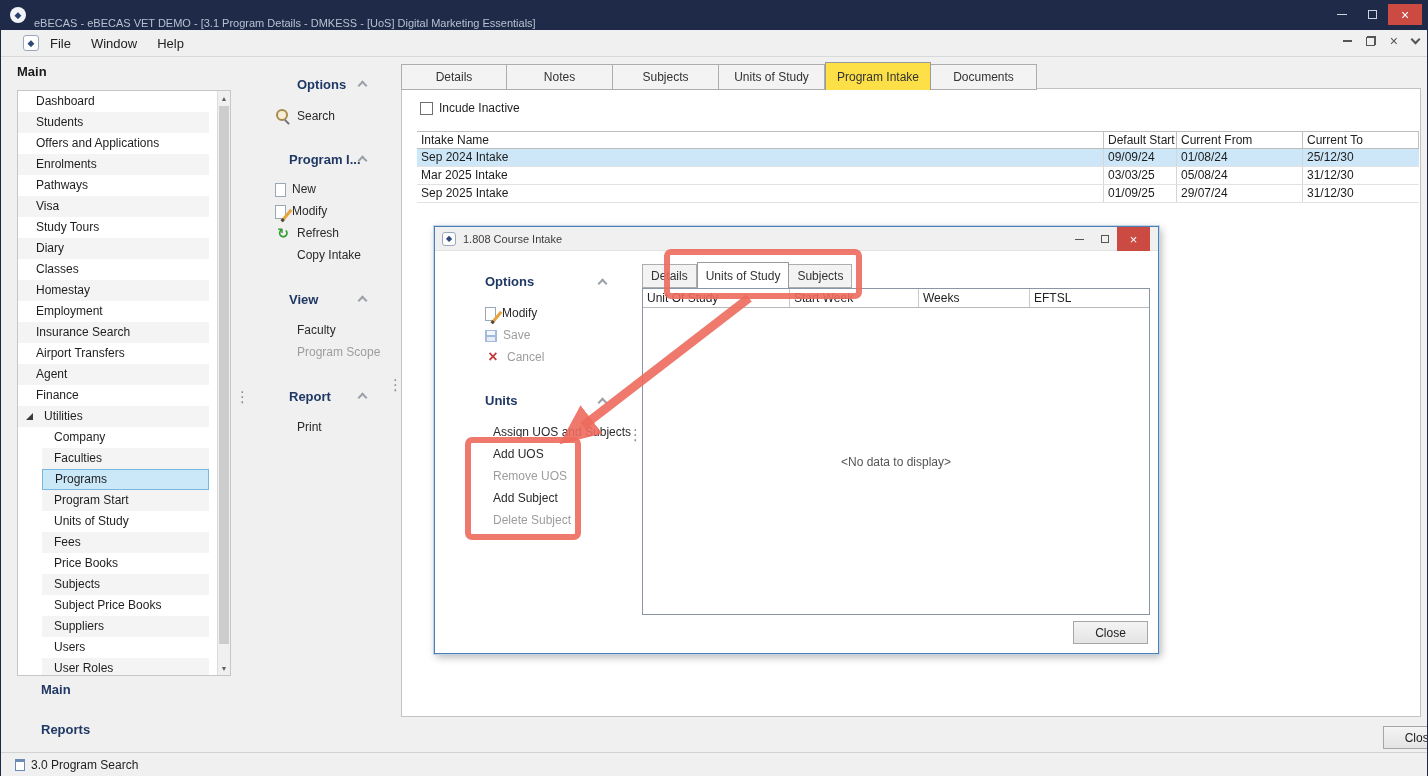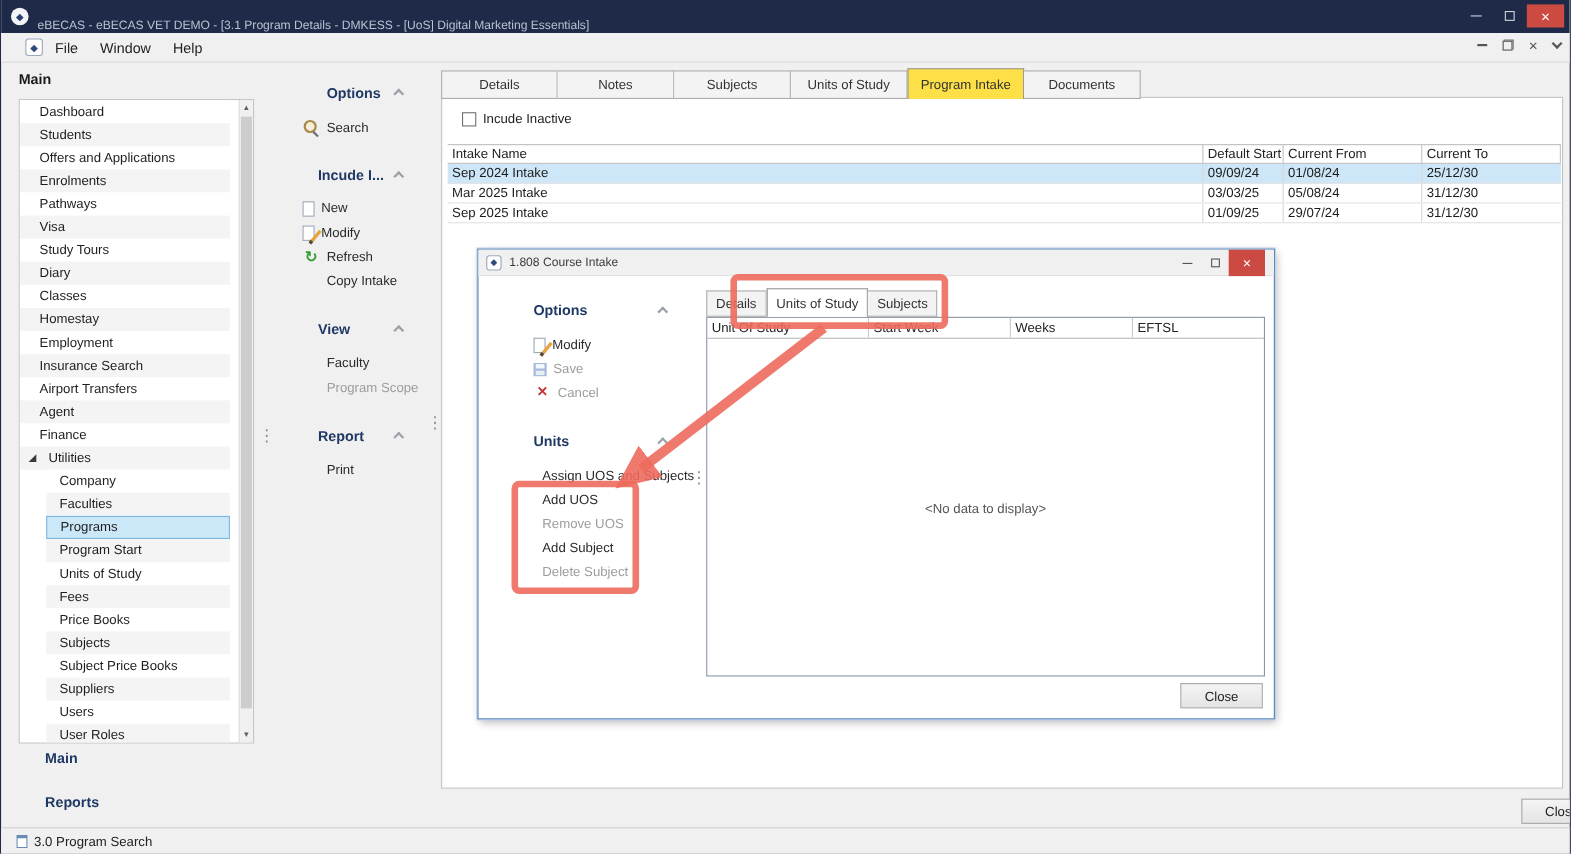--- a/index.html
+++ b/index.html
@@ -76,21 +76,21 @@
 
   
   .tabs { position:absolute; left:400px; top:62px; display:flex; height:26px; z-index:2;}
   .tab { width:106px; height:26px; margin-top:2px; background:#f3f3f3; border:1px solid #adadad; border-left:none;
          display:flex; align-items:center; justify-content:center; font-size:12px; color:#333; }
   .tab:first-child { border-left:1px solid #adadad; }
   .tab.active { background:#fde047; height:28px; margin-top:0; border:1px solid #9a9a9a; border-bottom:none; }
   .panel { position:absolute; left:400px; top:88px; width:1020px; height:629px; background:#fff; border:1px solid #c3c3c3; }
   .chk-row { position:absolute; left:18px; top:12px; display:flex; align-items:center; }
   .chk-box { width:13px; height:13px; border:1px solid #707070; background:#fff; margin-right:6px; }
-  .itable { position:absolute; left:5px; top:42px; right:1px; }
+  .itable { position:absolute; left:15px; top:42px; right:1px; }
   .t-row { display:flex; height:18px; line-height:17px; }
   .t-row.t-head { border-top:1px solid #bdbdbd; border-bottom:1px solid #bdbdbd; height:18px; }
   .t-cell { padding-left:4px; font-size:12px; color:#1c1c1c; border-right:1px solid #d6d6d6; overflow:hidden; white-space:nowrap;}
   .t-head .t-cell { border-right:1px solid #c2c2c2; color:#222; }
   .t-body-row { border-bottom:1px solid #e2e2e2; }
   .t-row.sel { background:#cde7f8; }
   .cw0 { width:687px; } .cw1 { width:73px; } .cw2 { width:126px; } .cw3 { flex:1; border-right:none; }
   .btn { background:linear-gradient(#f4f4f4,#e4e4e4); border:1px solid #a6a6a6; font-size:12px; color:#222;
          display:flex; align-items:center; justify-content:center;margin-left:40px; }
   .close-main { position:absolute; left:1342px; top:726px; width:74px; height:23px; }
@@ -261,21 +261,21 @@
   <span class="splitter" style="left:234px; top:394px">⋮</span>
   <span class="splitter" style="left:387px; top:382px">⋮</span>
 
   <div class="sec-header" style="left:296px; top:77px">Options</div>
   <span class="chev-up" style="left:358px; top:82px"></span>
   <div class="opt-item" style="left:274px; top:105px">
     <span class="ico icon-search"></span>
     <span>Search</span>
   </div>
 
-  <div class="sec-header" style="left:288px; top:152px">Incude I...</div>
+  <div class="sec-header" style="left:288px; top:152px">Program I...</div>
   <span class="chev-up" style="left:358px; top:157px"></span>
   <div class="opt-item" style="left:274px; top:178px">
     <span class="ico icon-page"></span>
     <span>New</span>
   </div>
   <div class="opt-item" style="left:274px; top:200px">
     <span class="ico icon-page pencil"></span>
     <span>Modify</span>
   </div>
   <div class="opt-item" style="left:274px; top:222px">

